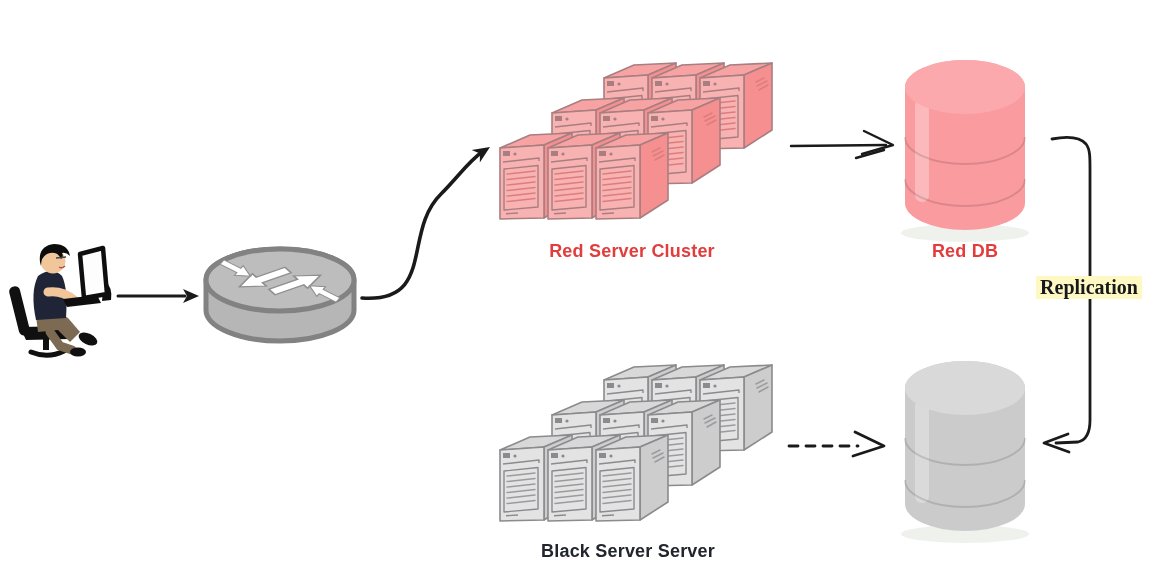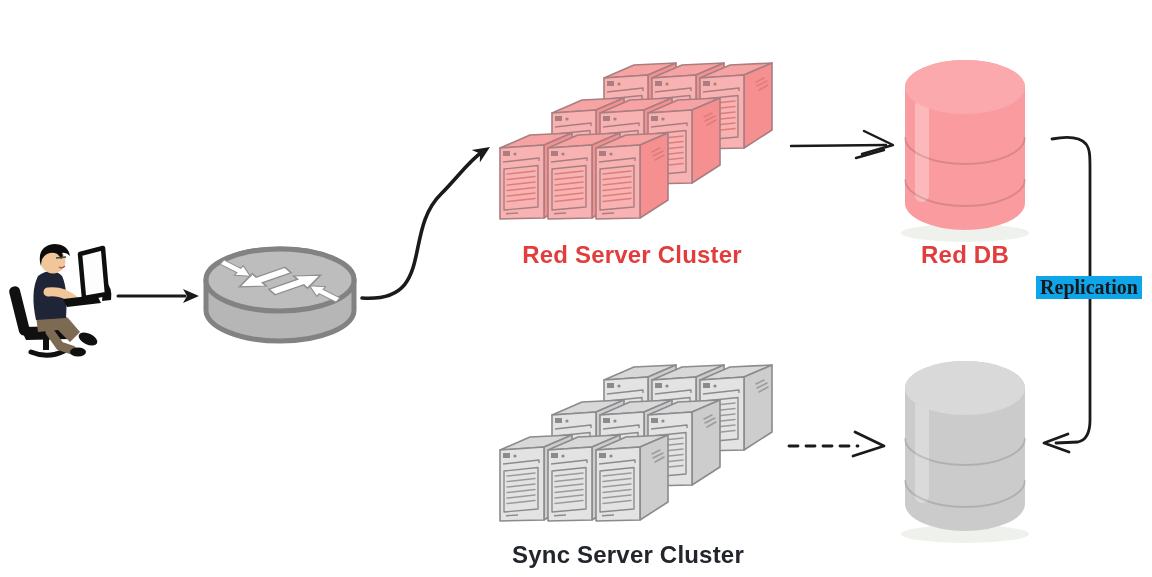--- a/index.html
+++ b/index.html
@@ -1,23 +1,23 @@
 <!DOCTYPE html>
 <html><head>
 <meta charset="utf-8">
 <style>
   html,body{margin:0;padding:0;background:#ffffff;}
   #stage{position:relative;width:1152px;height:577px;background:#ffffff;overflow:hidden;
          font-family:"Liberation Sans", sans-serif;}
-  .node-label{position:absolute;text-align:center;font-size:24px;font-weight:600;
+  .node-label{position:absolute;text-align:center;font-size:18px;font-weight:600;
               letter-spacing:.2px;color:#23252d;}
   .red-text{color:#e23c3c;}
   .hand-label{position:absolute;text-align:center;font-size:20px;font-weight:600;
               color:#17181c;font-family:cursive;}
-  .hand-label .bg{background:#0ea5e9;padding:0 4px;display:inline-block;}
+  .hand-label .bg{background:#fef9c3;padding:0 4px;display:inline-block;}
   svg{position:absolute;left:0;top:0;}
   
   .red-tower{--front:#f8b2b2;--side:#f68f8f;--top:#f7a3a3;--stroke:#a87e80;--detail:#dd7d7d;}
   .black-tower{--front:#e3e3e4;--side:#cdcdce;--top:#d8d8d9;--stroke:#8b8b8e;--detail:#9b9b9e;}
   .t-front{fill:var(--front);stroke:var(--stroke);stroke-width:1.6;stroke-linejoin:round;}
   .t-side{fill:var(--side);stroke:var(--stroke);stroke-width:1.6;stroke-linejoin:round;}
   .t-top{fill:var(--top);stroke:var(--stroke);stroke-width:1.6;stroke-linejoin:round;}
   .t-line{stroke:var(--detail);stroke-width:1.5;fill:none;stroke-linecap:round;}
   .t-panel{fill:none;stroke:var(--stroke);stroke-width:1.4;stroke-linejoin:round;}
   .t-btn{fill:var(--stroke);}
@@ -170,16 +170,16 @@
 
 <div class="node-label red-text" style="left:482px;top:241px;width:300px;">Red Server Cluster</div>
 
 <div class="node-label red-text" style="left:865px;top:241px;width:200px;">Red DB</div>
 
 <div class="hand-label" style="left:1018px;top:276px;width:142px;">
   <span class="bg">Replication</span>
 </div>
 
 
-<div class="node-label" style="left:478px;top:541px;width:300px;">Sync Server Cluster</div>
+<div class="node-label" style="left:478px;top:541px;width:300px;">Black Server Server</div>
 
 
 </div>
 
 </body></html>

